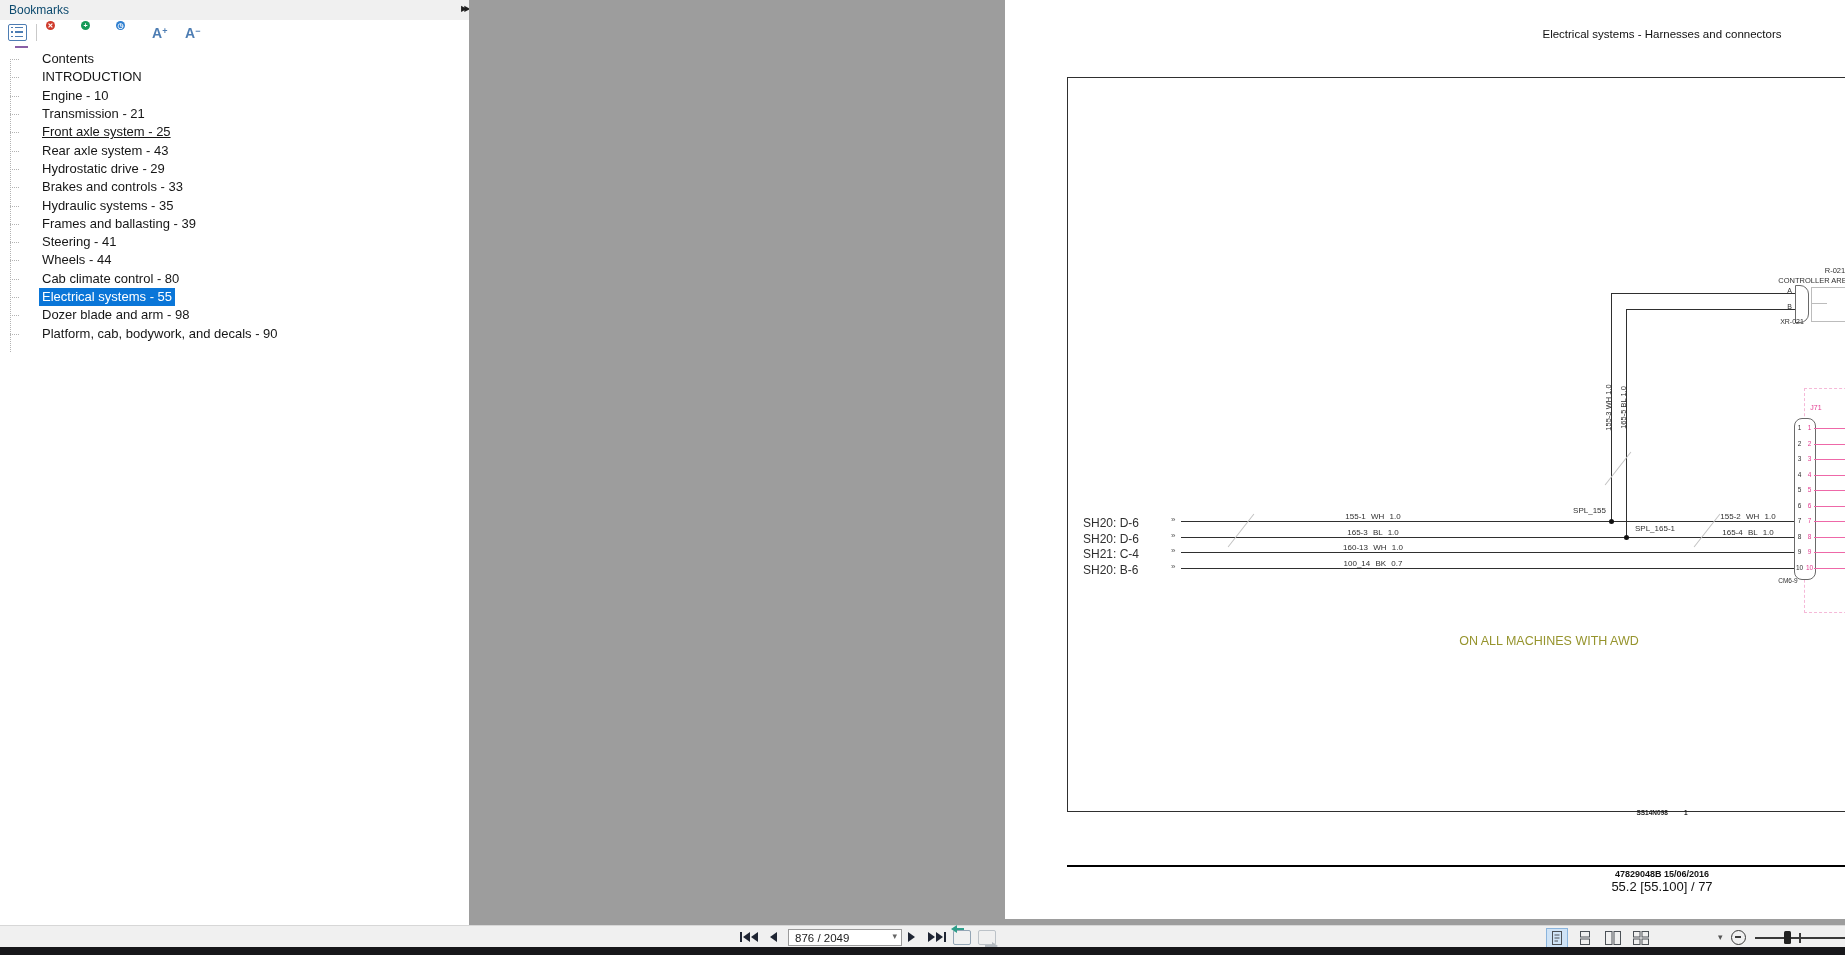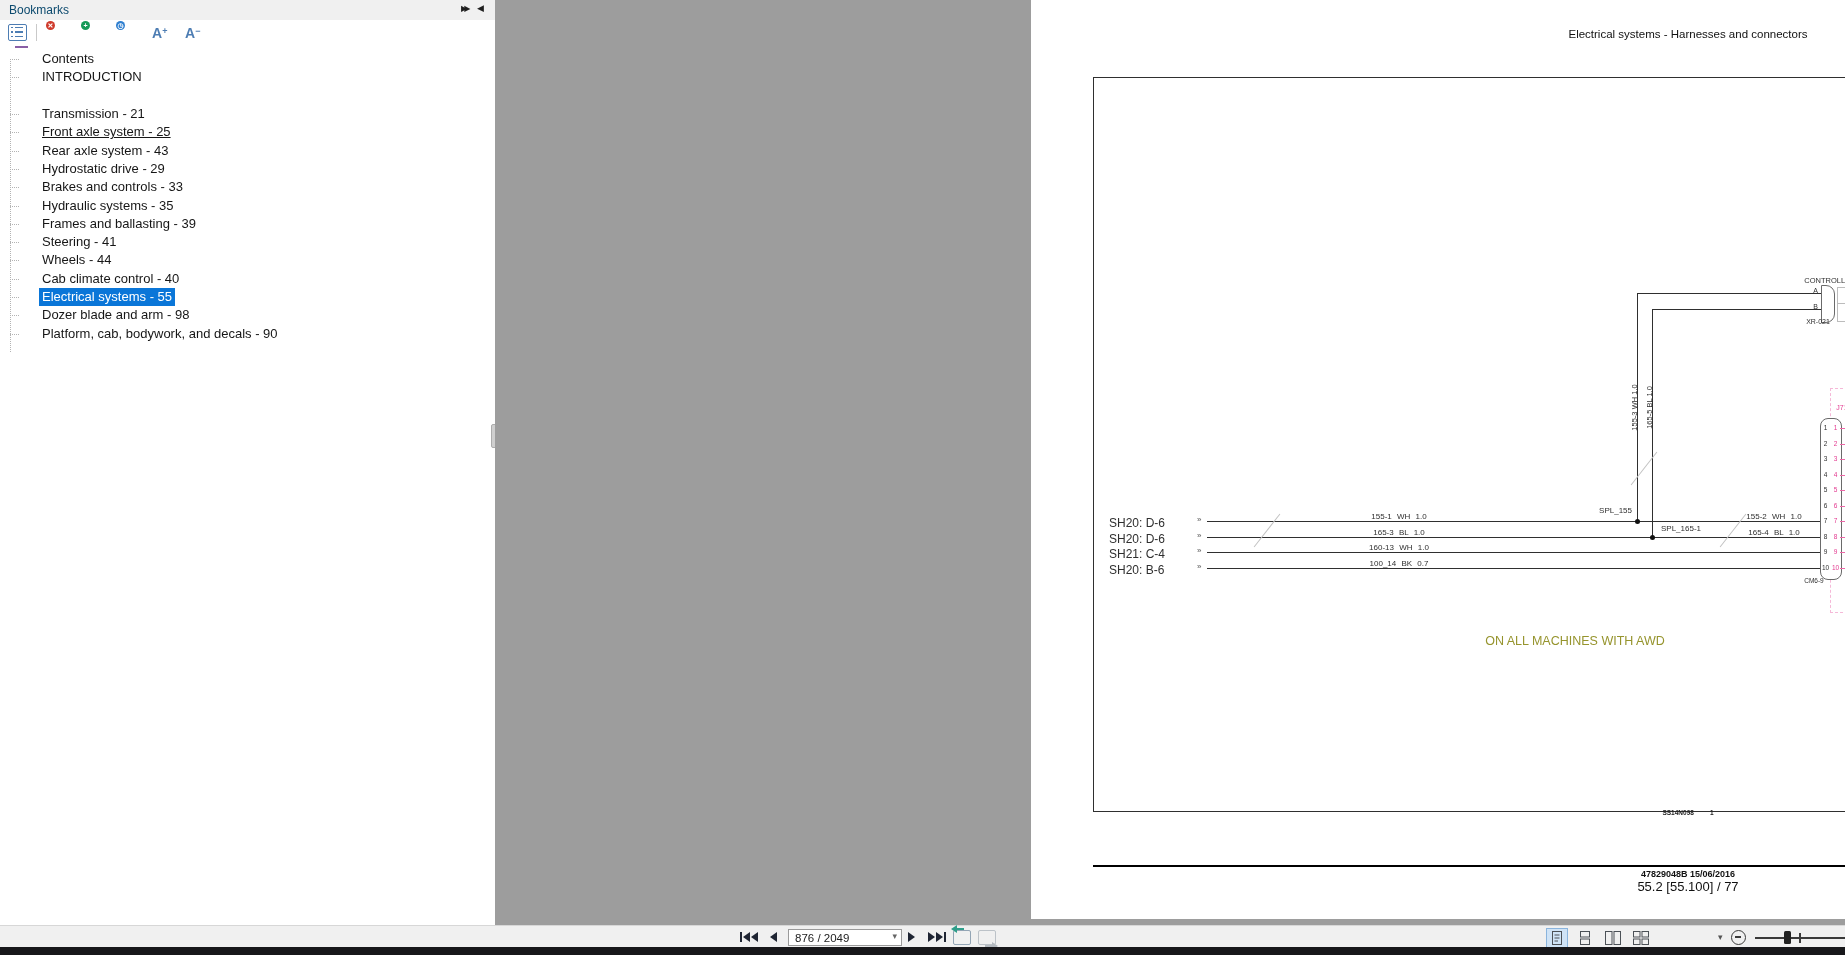--- a/index.html
+++ b/index.html
@@ -25,21 +25,21 @@
   
   .bm-tree-v{position:absolute;left:10px;top:59px;width:1px;height:293px;border-left:1px dotted #b3b3b3;}
   .bm-row{position:absolute;left:0;width:495px;height:18px;line-height:18px;cursor:pointer;}
   .bm-stub{position:absolute;left:10px;top:9px;width:9px;height:1px;border-top:1px dotted #b3b3b3;}
   .bm-flag{position:absolute;left:19px;top:2px;}
   .bm-label{position:absolute;left:42px;top:0;font-size:13px;color:#161616;white-space:nowrap;}
   .bm-row.sel .bm-label{background:#0a76d8;color:#fff;padding:0 3px;left:39px;}
   .bm-row.sel .bm-flag .flag{background:#2aa39b;}
   .bm-row.und .bm-label{text-decoration:underline;}
   
-  .main{position:absolute;left:495px;top:0;width:1350px;height:925px;background:#9d9d9d;}
+  .main{position:absolute;left:469px;top:0;width:1350px;height:925px;background:#9d9d9d;}
   .page{position:absolute;left:536px;top:0;width:1302px;height:919px;background:#fff;}
   .doc-title{position:absolute;left:62px;top:28px;width:1190px;text-align:center;font-size:11.5px;color:#111;}
   .dborder{position:absolute;left:62px;top:77px;width:1190px;height:733px;border:1px solid #2f2f2f;}
   .wire{position:absolute;height:1px;background:#2f2f2f;}
   .vwire{position:absolute;width:1px;background:#2f2f2f;}
   .dtext{position:absolute;font-size:8px;color:#2f2f2f;white-space:nowrap;}
   .ptext{position:absolute;font-size:7.5px;color:#e3388f;white-space:nowrap;}
   .vlabel{position:absolute;width:100px;text-align:center;font-size:7.5px;color:#2f2f2f;transform:rotate(-90deg);white-space:nowrap;}
   .dot{position:absolute;width:5px;height:5px;border-radius:50%;background:#111;}
   .slash{position:absolute;width:42px;height:1px;background:#c2c2c2;transform:rotate(-52deg);}
@@ -120,20 +120,25 @@
   <div class="bm-row" style="top:50px;">
       <span class="bm-stub"></span>
       <span class="bm-flag"><span class="flag"></span></span>
       <span class="bm-label">Contents</span>
     </div>
   <div class="bm-row" style="top:68px;">
       <span class="bm-stub"></span>
       <span class="bm-flag"><span class="flag"></span></span>
       <span class="bm-label">INTRODUCTION</span>
     </div>
+  <div class="bm-row" style="top:87px;">
+      <span class="bm-stub"></span>
+      <span class="bm-flag"><span class="flag"></span></span>
+      <span class="bm-label">Engine - 10</span>
+    </div>
   <div class="bm-row" style="top:105px;">
       <span class="bm-stub"></span>
       <span class="bm-flag"><span class="flag"></span></span>
       <span class="bm-label">Transmission - 21</span>
     </div>
   <div class="bm-row und" style="top:123px;">
       <span class="bm-stub"></span>
       <span class="bm-flag"><span class="flag"></span></span>
       <span class="bm-label">Front axle system - 25</span>
     </div>
@@ -168,21 +173,21 @@
       <span class="bm-label">Steering - 41</span>
     </div>
   <div class="bm-row" style="top:251px;">
       <span class="bm-stub"></span>
       <span class="bm-flag"><span class="flag"></span></span>
       <span class="bm-label">Wheels - 44</span>
     </div>
   <div class="bm-row" style="top:270px;">
       <span class="bm-stub"></span>
       <span class="bm-flag"><span class="flag"></span></span>
-      <span class="bm-label">Cab climate control - 40</span>
+      <span class="bm-label">Cab climate control - 80</span>
     </div>
   <div class="bm-row sel" style="top:288px;">
       <span class="bm-stub"></span>
       <span class="bm-flag"><span class="flag"></span></span>
       <span class="bm-label">Electrical systems - 55</span>
     </div>
   <div class="bm-row" style="top:306px;">
       <span class="bm-stub"></span>
       <span class="bm-flag"><span class="flag"></span></span>
       <span class="bm-label">Dozer blade and arm - 98</span>

